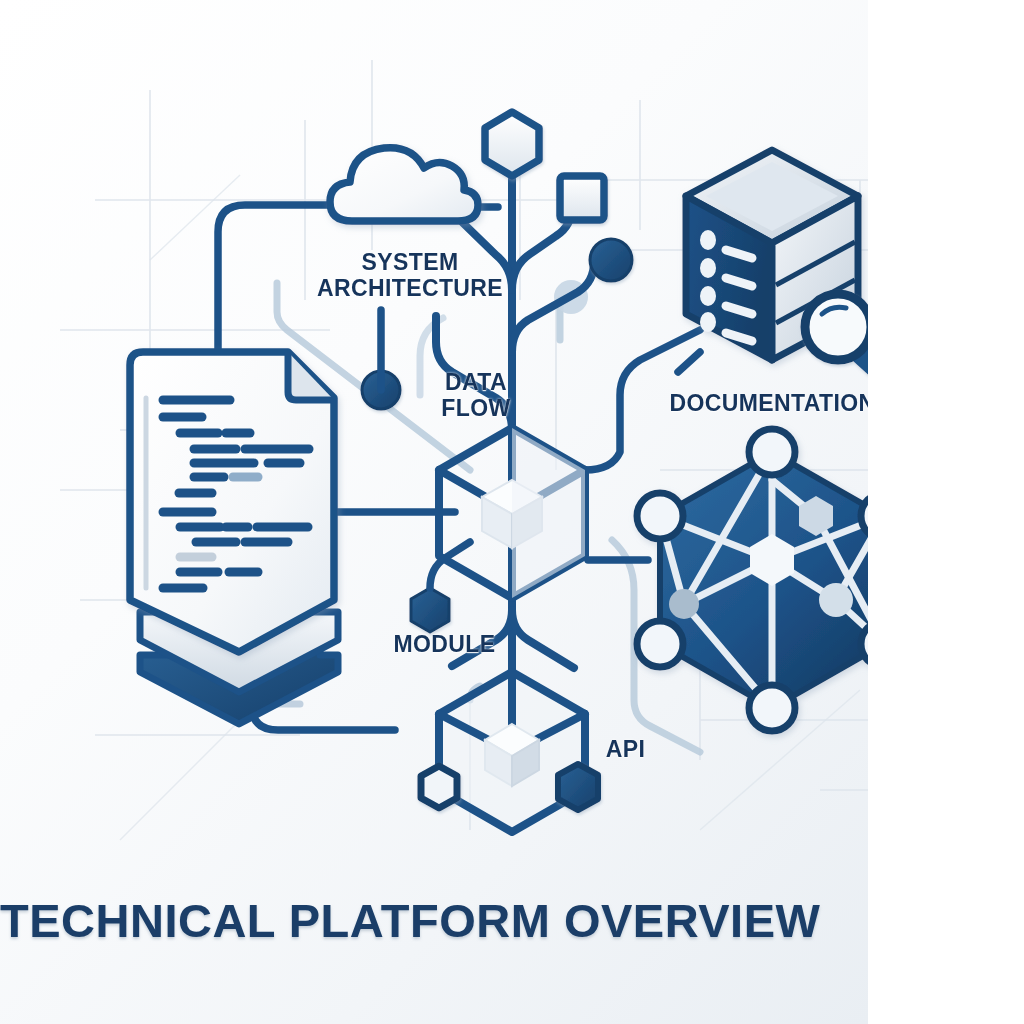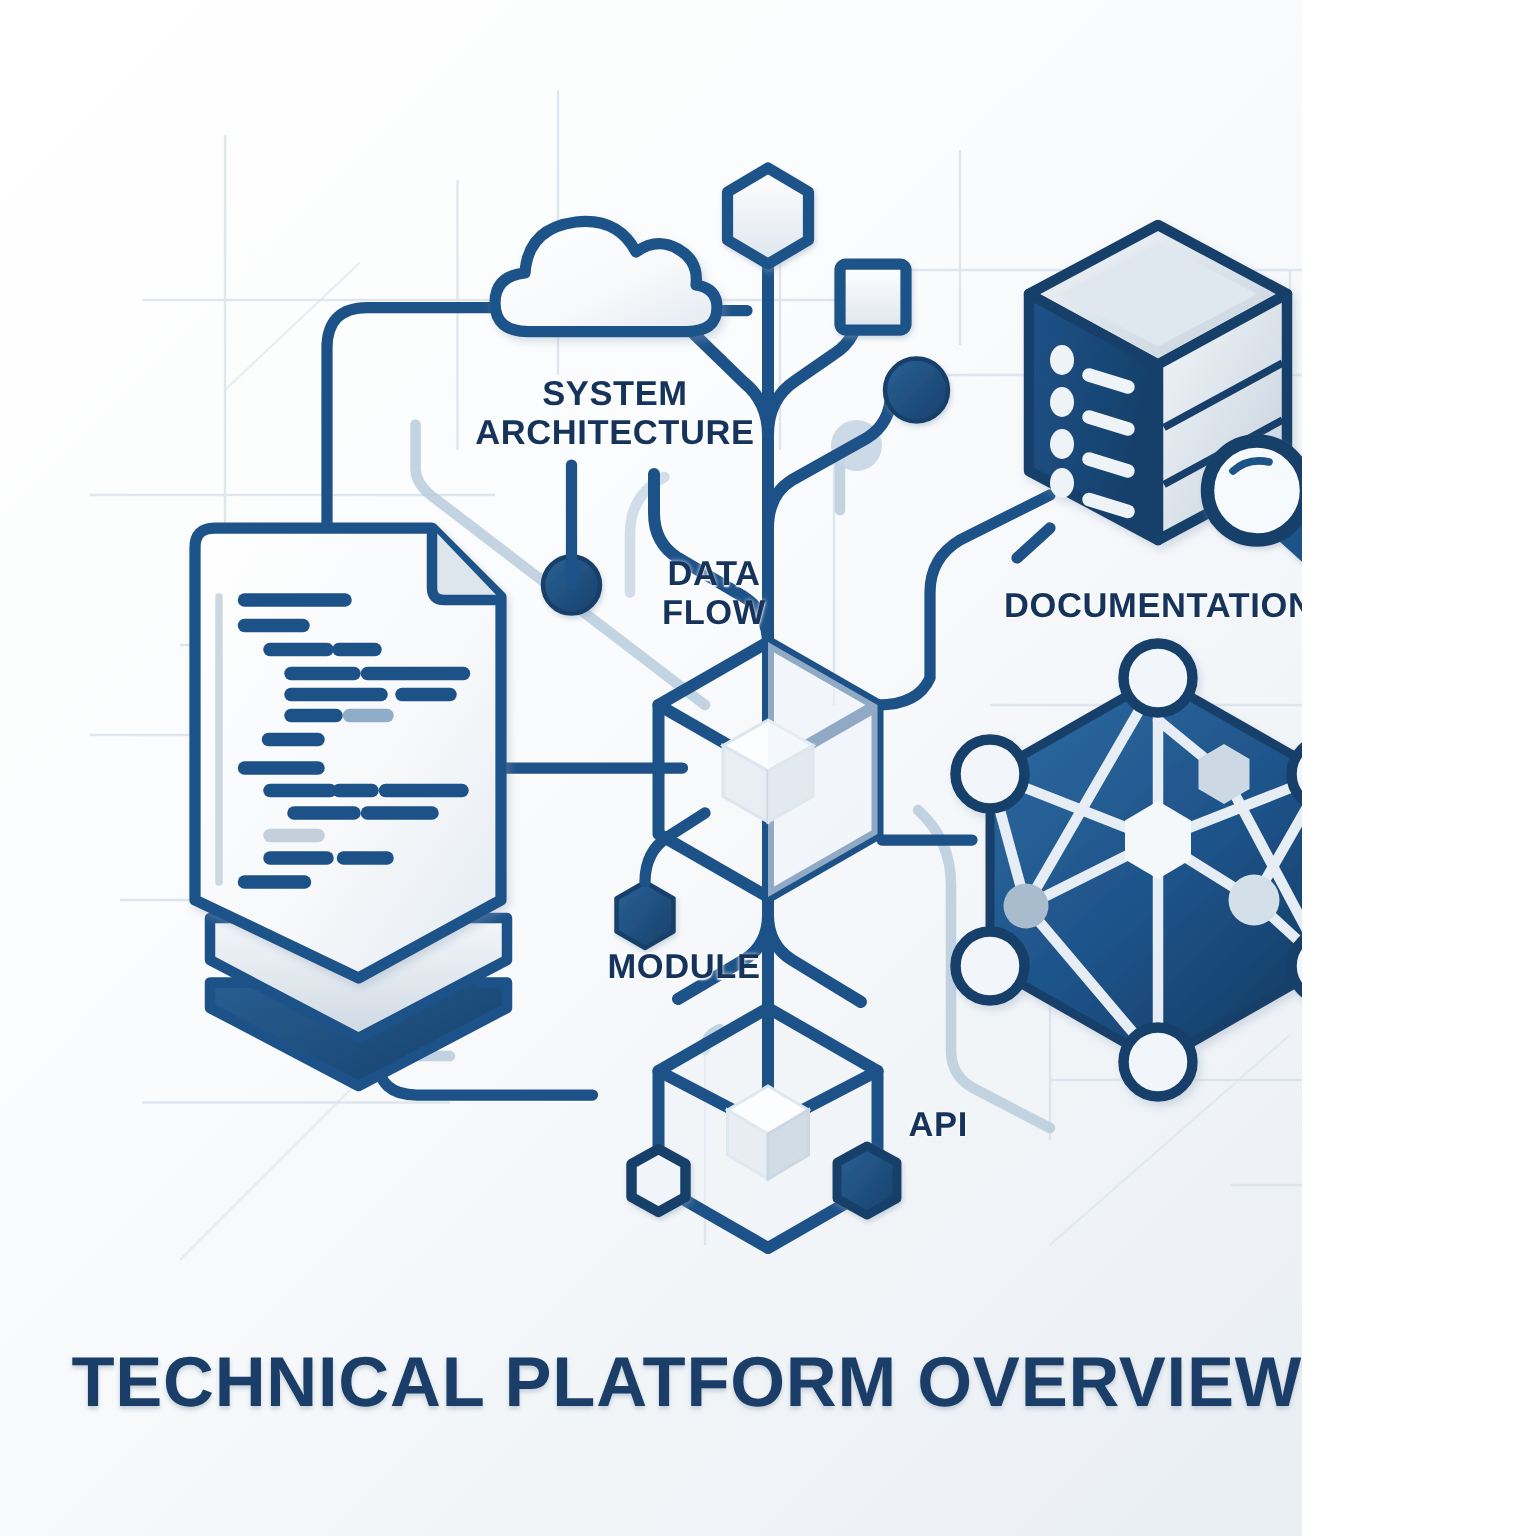--- a/index.html
+++ b/index.html
@@ -32,21 +32,21 @@
     line-height: 1.12;
     text-shadow: 0 1px 1px rgba(255,255,255,0.95), 0 0 3px rgba(255,255,255,0.85);
     white-space: pre-line;
     pointer-events: none;
   }
   #title-text {
     position: absolute;
     left: 0;
     right: 0;
     top: 893px;
-    text-align: right;
+    text-align: left;
     color: #1b3e68;
     font-weight: bold;
     font-size: 47px;
     letter-spacing: 0.5px;
     text-shadow: 0 2px 3px rgba(160,175,190,0.55);
   }
 </style>
 </head>
 <body>
 
@@ -338,20 +338,20 @@
   </svg>
 
   <div class="label" style="left:300px; top:250px; width:220px; font-size:23px;">SYSTEM
 ARCHITECTURE</div>
 
   <div class="label" style="left:421px; top:370px; width:110px; font-size:23px;">DATA
 FLOW</div>
 
   <div class="label" style="left:655px; top:391px; width:235px; font-size:23px;">DOCUMENTATION</div>
 
-  <div class="label" style="left:382px; top:632px; width:125px; font-size:23px;text-align:right;">MODULE</div>
+  <div class="label" style="left:382px; top:632px; width:125px; font-size:23px;">MODULE</div>
 
 
   <div class="label" style="left:588px; top:737px; width:75px; font-size:23px;text-align:center;">API</div>
 
   <div id="title-text">TECHNICAL PLATFORM OVERVIEW</div>
 
 </div>
 
 </body></html>

